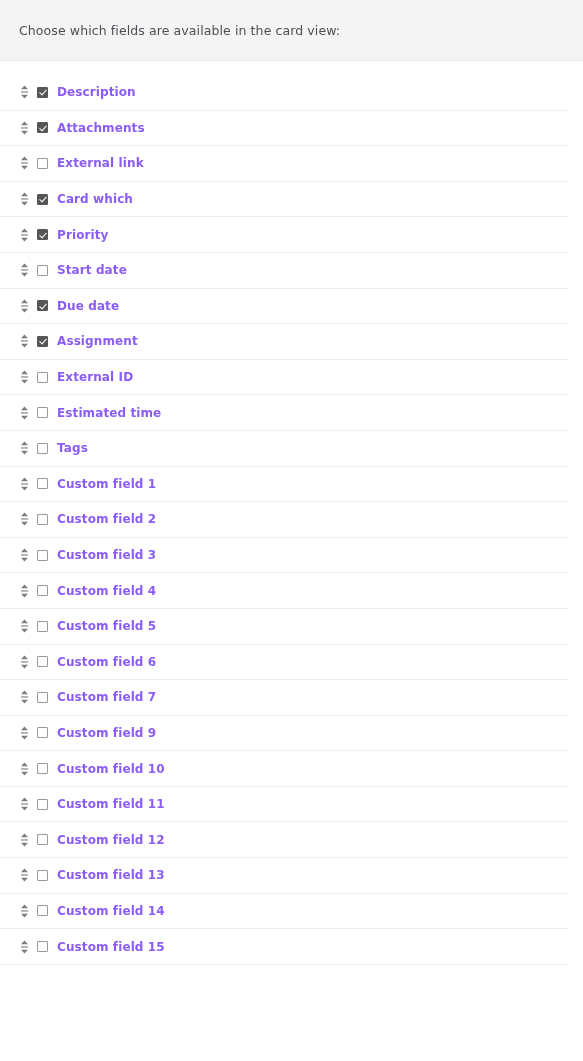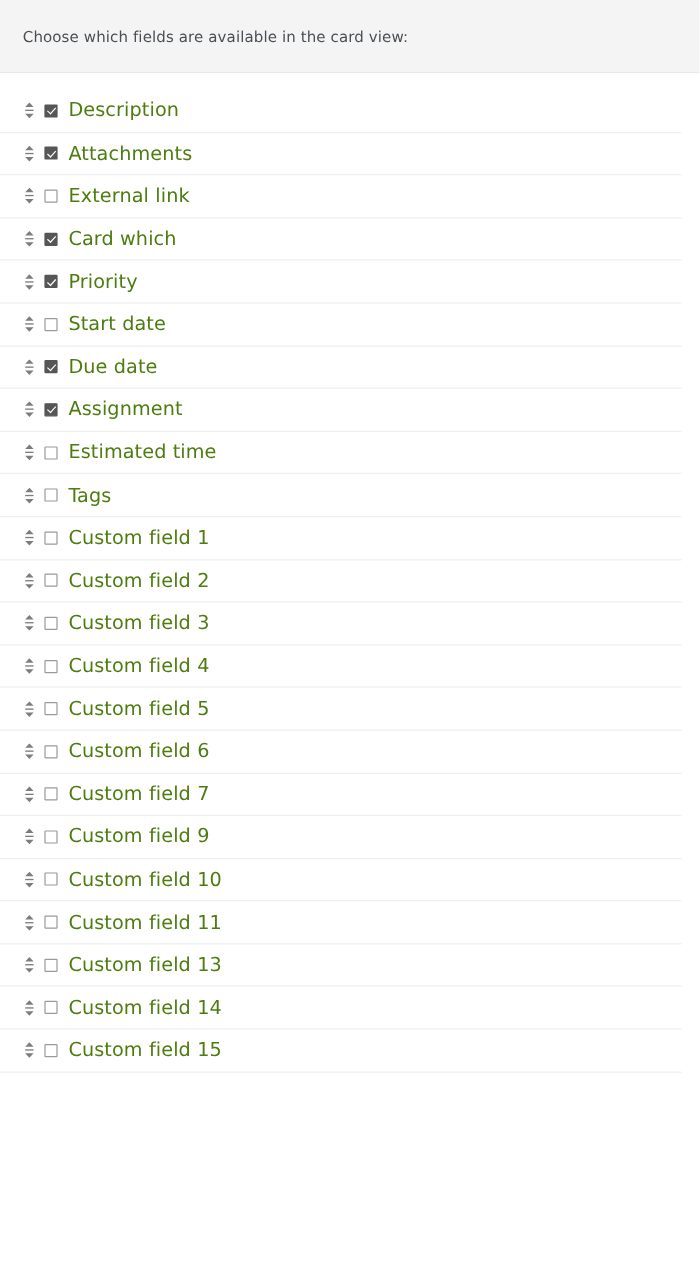--- a/index.html
+++ b/index.html
@@ -88,25 +88,26 @@
     top: 0.5px;
     width: 3px;
     height: 6px;
     border: solid #ffffff;
     border-width: 0 1.6px 1.6px 0;
     transform: rotate(42deg);
   }
 
   
   .field-label {
-    font-size: 16px;
-    color: #4d7c0f;
+    font-size: 12px;
+    color: #8b5cf6;
     letter-spacing: 0.1px;
     line-height: 1;
     user-select: none;
+    font-weight: bold;
   }
 </style>
 </head>
 <body>
 
 <div class="intro-band">
   <span class="intro-text">Choose which fields are available in the card view:</span>
 </div>
 
 <div class="field-list" id="field-list">
@@ -201,20 +202,31 @@
     </div>
     <div class="field-row">
       <span class="drag-handle">
         <svg width="9" height="14" viewBox="0 0 9 14" xmlns="http://www.w3.org/2000/svg">
           <polygon points="4.5,0.5 8,4.2 1,4.2" fill="#7d7d7d"></polygon>
           <rect x="1" y="6.4" width="7" height="1.1" fill="#7d7d7d"></rect>
           <polygon points="4.5,13.5 8,9.8 1,9.8" fill="#7d7d7d"></polygon>
         </svg>
       </span>
       <span class="cb" role="checkbox" aria-checked="false"></span>
+      <span class="field-label">External ID</span>
+    </div>
+    <div class="field-row">
+      <span class="drag-handle">
+        <svg width="9" height="14" viewBox="0 0 9 14" xmlns="http://www.w3.org/2000/svg">
+          <polygon points="4.5,0.5 8,4.2 1,4.2" fill="#7d7d7d"></polygon>
+          <rect x="1" y="6.4" width="7" height="1.1" fill="#7d7d7d"></rect>
+          <polygon points="4.5,13.5 8,9.8 1,9.8" fill="#7d7d7d"></polygon>
+        </svg>
+      </span>
+      <span class="cb" role="checkbox" aria-checked="false"></span>
       <span class="field-label">Estimated time</span>
     </div>
     <div class="field-row">
       <span class="drag-handle">
         <svg width="9" height="14" viewBox="0 0 9 14" xmlns="http://www.w3.org/2000/svg">
           <polygon points="4.5,0.5 8,4.2 1,4.2" fill="#7d7d7d"></polygon>
           <rect x="1" y="6.4" width="7" height="1.1" fill="#7d7d7d"></rect>
           <polygon points="4.5,13.5 8,9.8 1,9.8" fill="#7d7d7d"></polygon>
         </svg>
       </span>
@@ -333,20 +345,31 @@
     </div>
     <div class="field-row">
       <span class="drag-handle">
         <svg width="9" height="14" viewBox="0 0 9 14" xmlns="http://www.w3.org/2000/svg">
           <polygon points="4.5,0.5 8,4.2 1,4.2" fill="#7d7d7d"></polygon>
           <rect x="1" y="6.4" width="7" height="1.1" fill="#7d7d7d"></rect>
           <polygon points="4.5,13.5 8,9.8 1,9.8" fill="#7d7d7d"></polygon>
         </svg>
       </span>
       <span class="cb" role="checkbox" aria-checked="false"></span>
+      <span class="field-label">Custom field 12</span>
+    </div>
+    <div class="field-row">
+      <span class="drag-handle">
+        <svg width="9" height="14" viewBox="0 0 9 14" xmlns="http://www.w3.org/2000/svg">
+          <polygon points="4.5,0.5 8,4.2 1,4.2" fill="#7d7d7d"></polygon>
+          <rect x="1" y="6.4" width="7" height="1.1" fill="#7d7d7d"></rect>
+          <polygon points="4.5,13.5 8,9.8 1,9.8" fill="#7d7d7d"></polygon>
+        </svg>
+      </span>
+      <span class="cb" role="checkbox" aria-checked="false"></span>
       <span class="field-label">Custom field 13</span>
     </div>
     <div class="field-row">
       <span class="drag-handle">
         <svg width="9" height="14" viewBox="0 0 9 14" xmlns="http://www.w3.org/2000/svg">
           <polygon points="4.5,0.5 8,4.2 1,4.2" fill="#7d7d7d"></polygon>
           <rect x="1" y="6.4" width="7" height="1.1" fill="#7d7d7d"></rect>
           <polygon points="4.5,13.5 8,9.8 1,9.8" fill="#7d7d7d"></polygon>
         </svg>
       </span>

